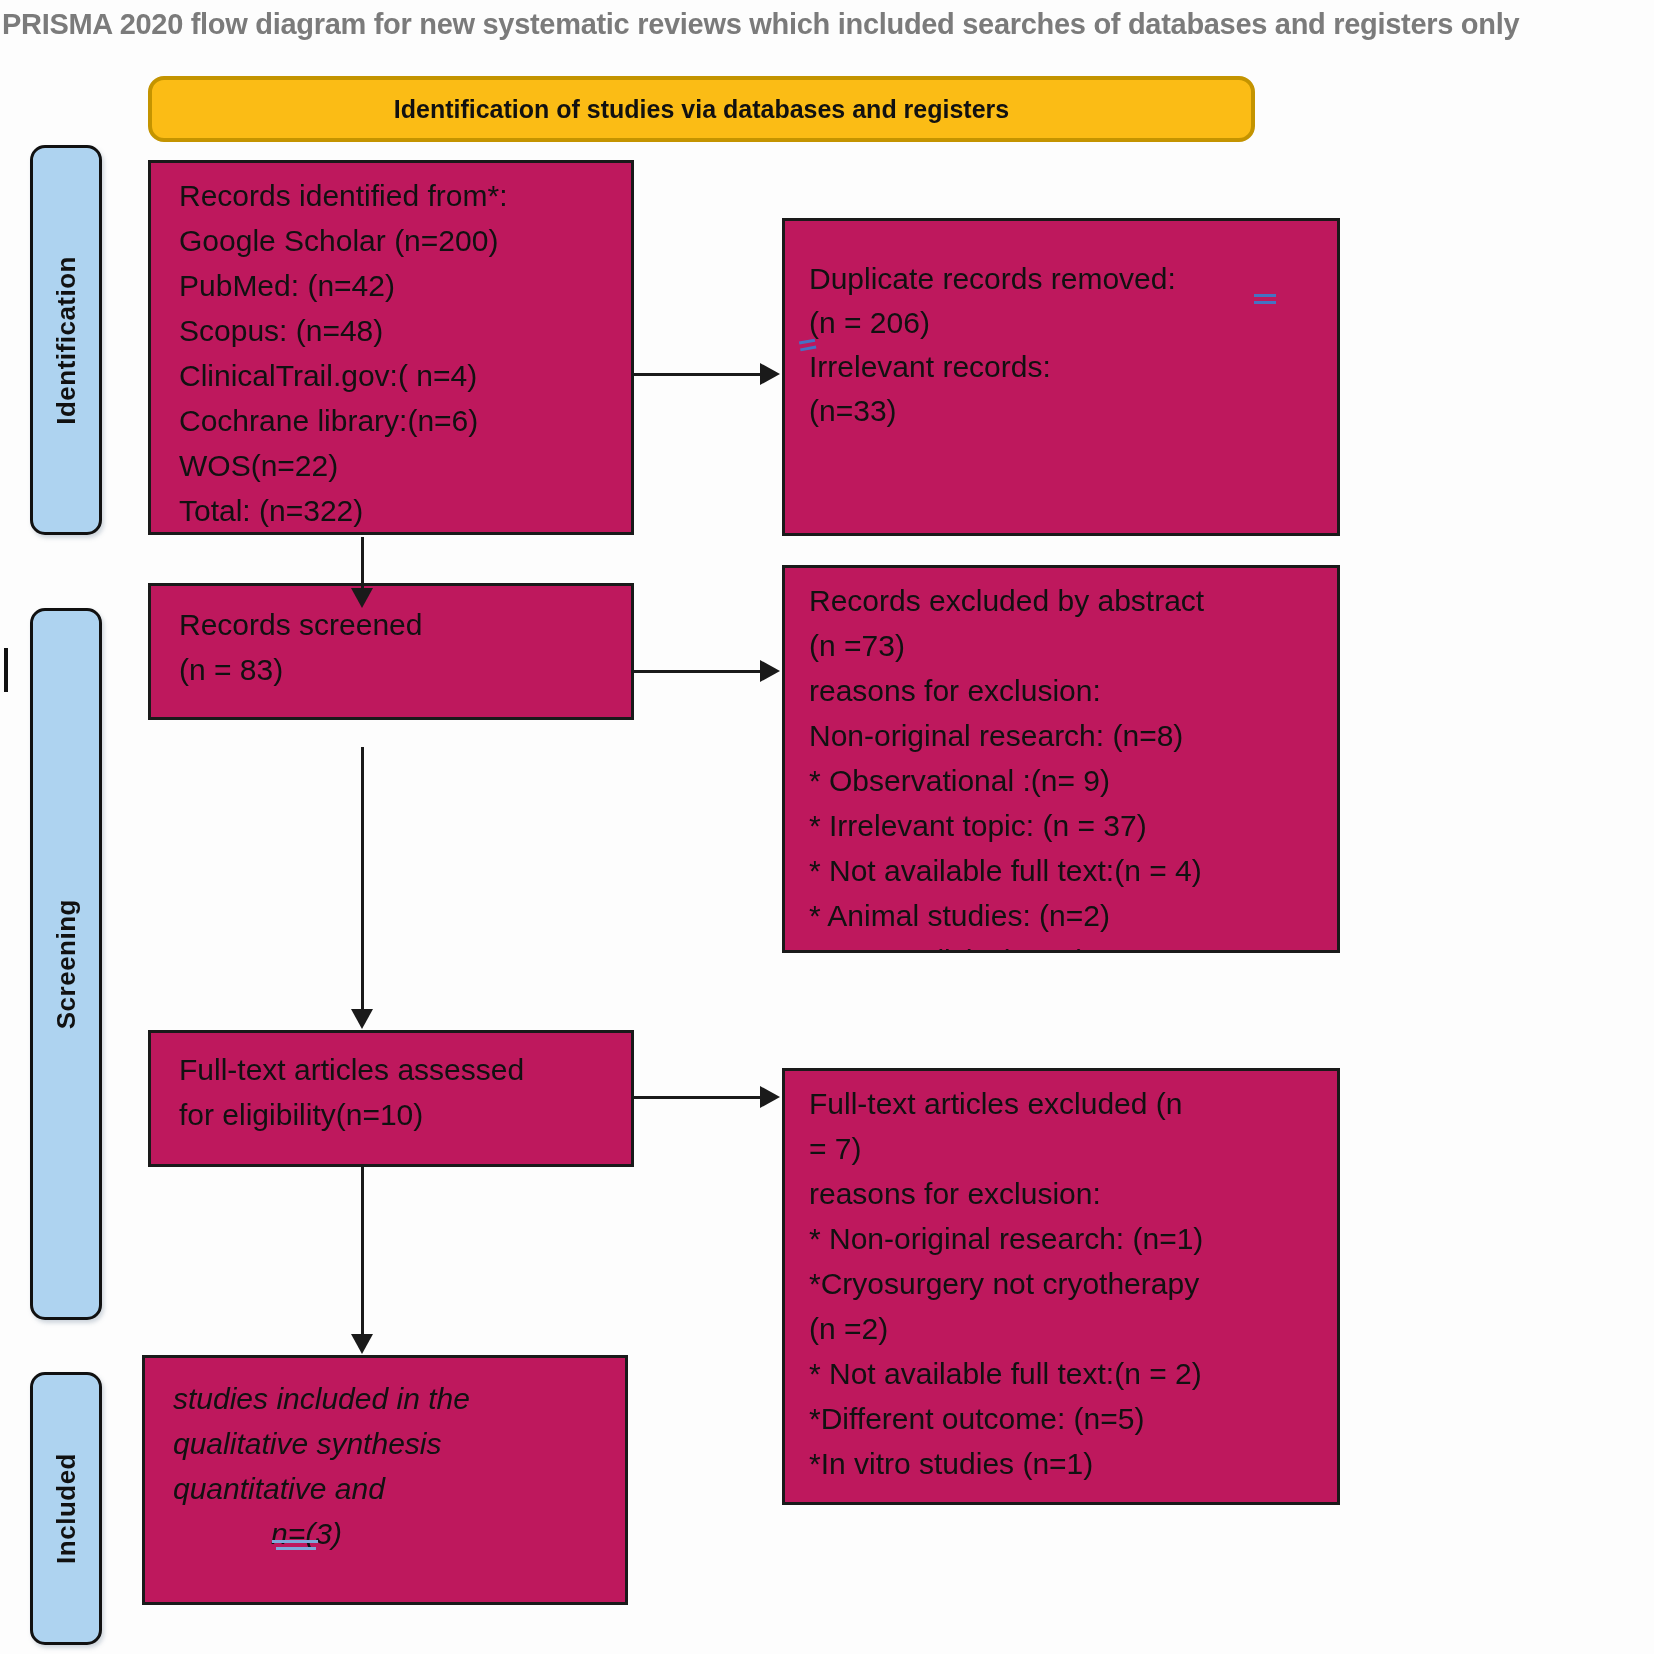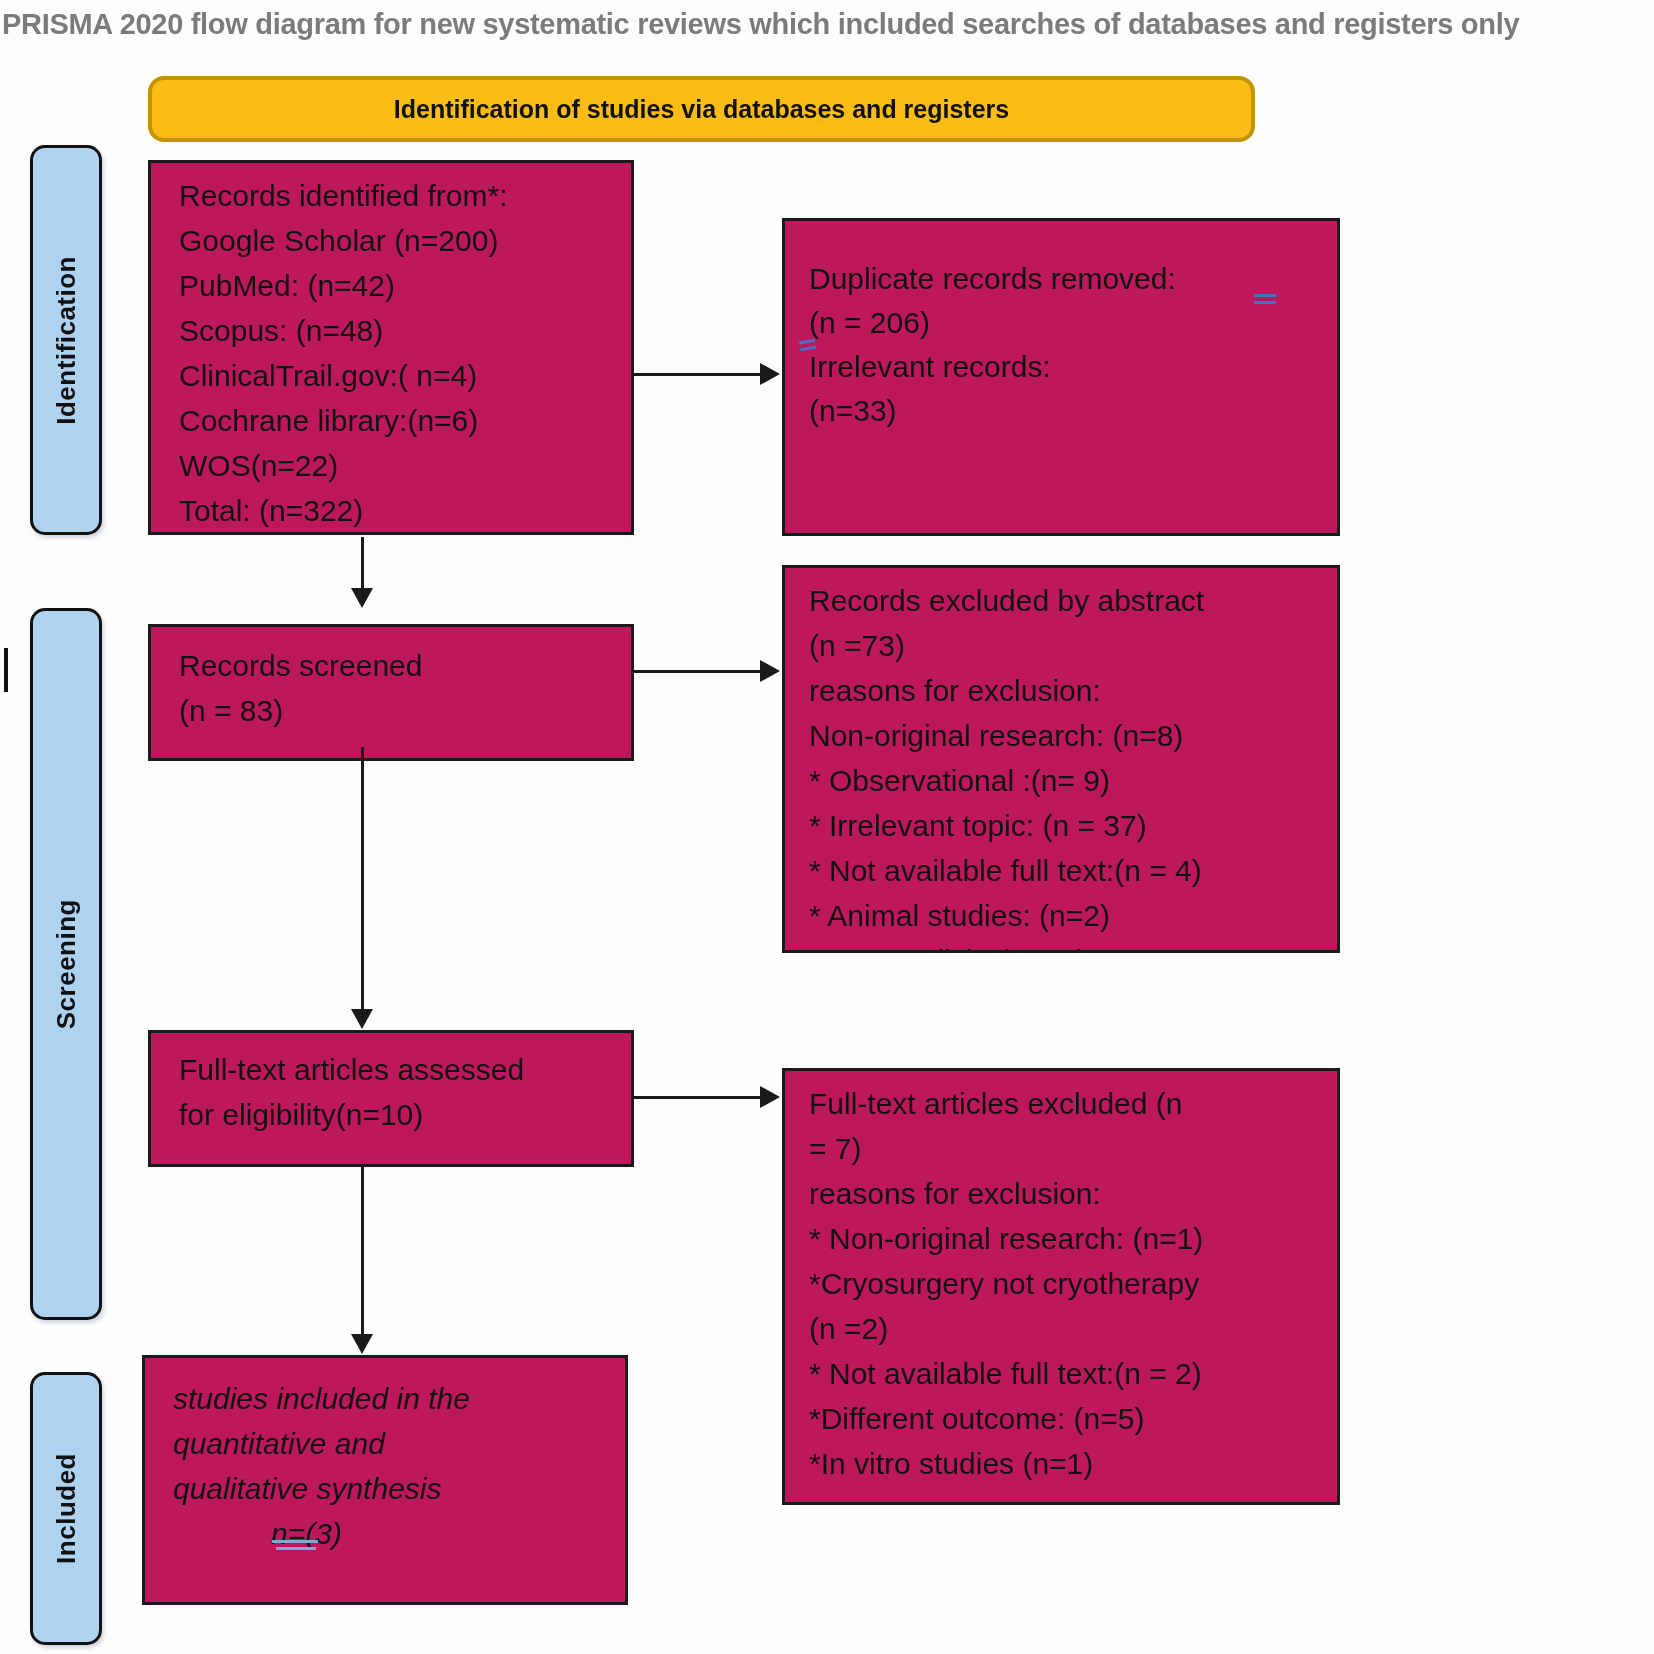--- a/index.html
+++ b/index.html
@@ -81,21 +81,21 @@
     background:#be185d;
     border:3px solid var(--line);
     color:#111;
     font-size:30px;
     line-height:45px;
     overflow:hidden;
   }
   .box .ln{ white-space:nowrap; }
   .box-records-identified{ left:148px; top:160px; width:486px; height:375px; padding:10px 8px 0 28px; }
   .box-duplicates{ left:782px; top:218px; width:558px; height:318px; padding:36px 8px 0 24px; line-height:44px; }
-  .box-screened{ left:148px; top:624px; width:486px; height:137px; padding:16px 8px 0 28px; }
+  .box-screened{ left:148px; top:583px; width:486px; height:137px; padding:16px 8px 0 28px; }
   .box-excluded-abstract{ left:782px; top:565px; width:558px; height:388px; padding:10px 6px 0 24px; }
   .box-fulltext{ left:148px; top:1030px; width:486px; height:137px; padding:14px 8px 0 28px; }
   .box-excluded-fulltext{ left:782px; top:1068px; width:558px; height:437px; padding:10px 6px 0 24px; }
   .box-included{ left:142px; top:1355px; width:486px; height:250px; padding:18px 8px 0 28px;font-style:italic; }
   .box-included .indent{ padding-left:98px; }
 
   .hline{ position:absolute; height:3px; background:var(--line); }
   .vline{ position:absolute; width:3px; background:var(--line); }
   .head-right{
     position:absolute; width:0; height:0;
@@ -195,22 +195,22 @@
     <div class="ln">* Non-original research: (n=1)</div>
     <div class="ln">*Cryosurgery not cryotherapy</div>
     <div class="ln">(n =2)</div>
     <div class="ln">* Not available full text:(n = 2)</div>
     <div class="ln">*Different outcome: (n=5)</div>
     <div class="ln">*In vitro studies (n=1)</div>
   </div>
 
   <div class="box box-included">
     <div class="ln">studies included in the</div>
+    <div class="ln">qualitative synthesis</div>
     <div class="ln">quantitative and</div>
-    <div class="ln">qualitative synthesis</div>
     <div class="ln indent">n=(3)</div>
   </div>
 
   <div class="hline" style="left:634px; top:373px; width:128px;"></div>
   <div class="head-right" style="left:760px; top:363px;"></div>
 
   <div class="vline" style="left:361px; top:537px; height:52px;"></div>
   <div class="head-down" style="left:351px; top:588px;"></div>
 
   <div class="hline" style="left:634px; top:670px; width:128px;"></div>

